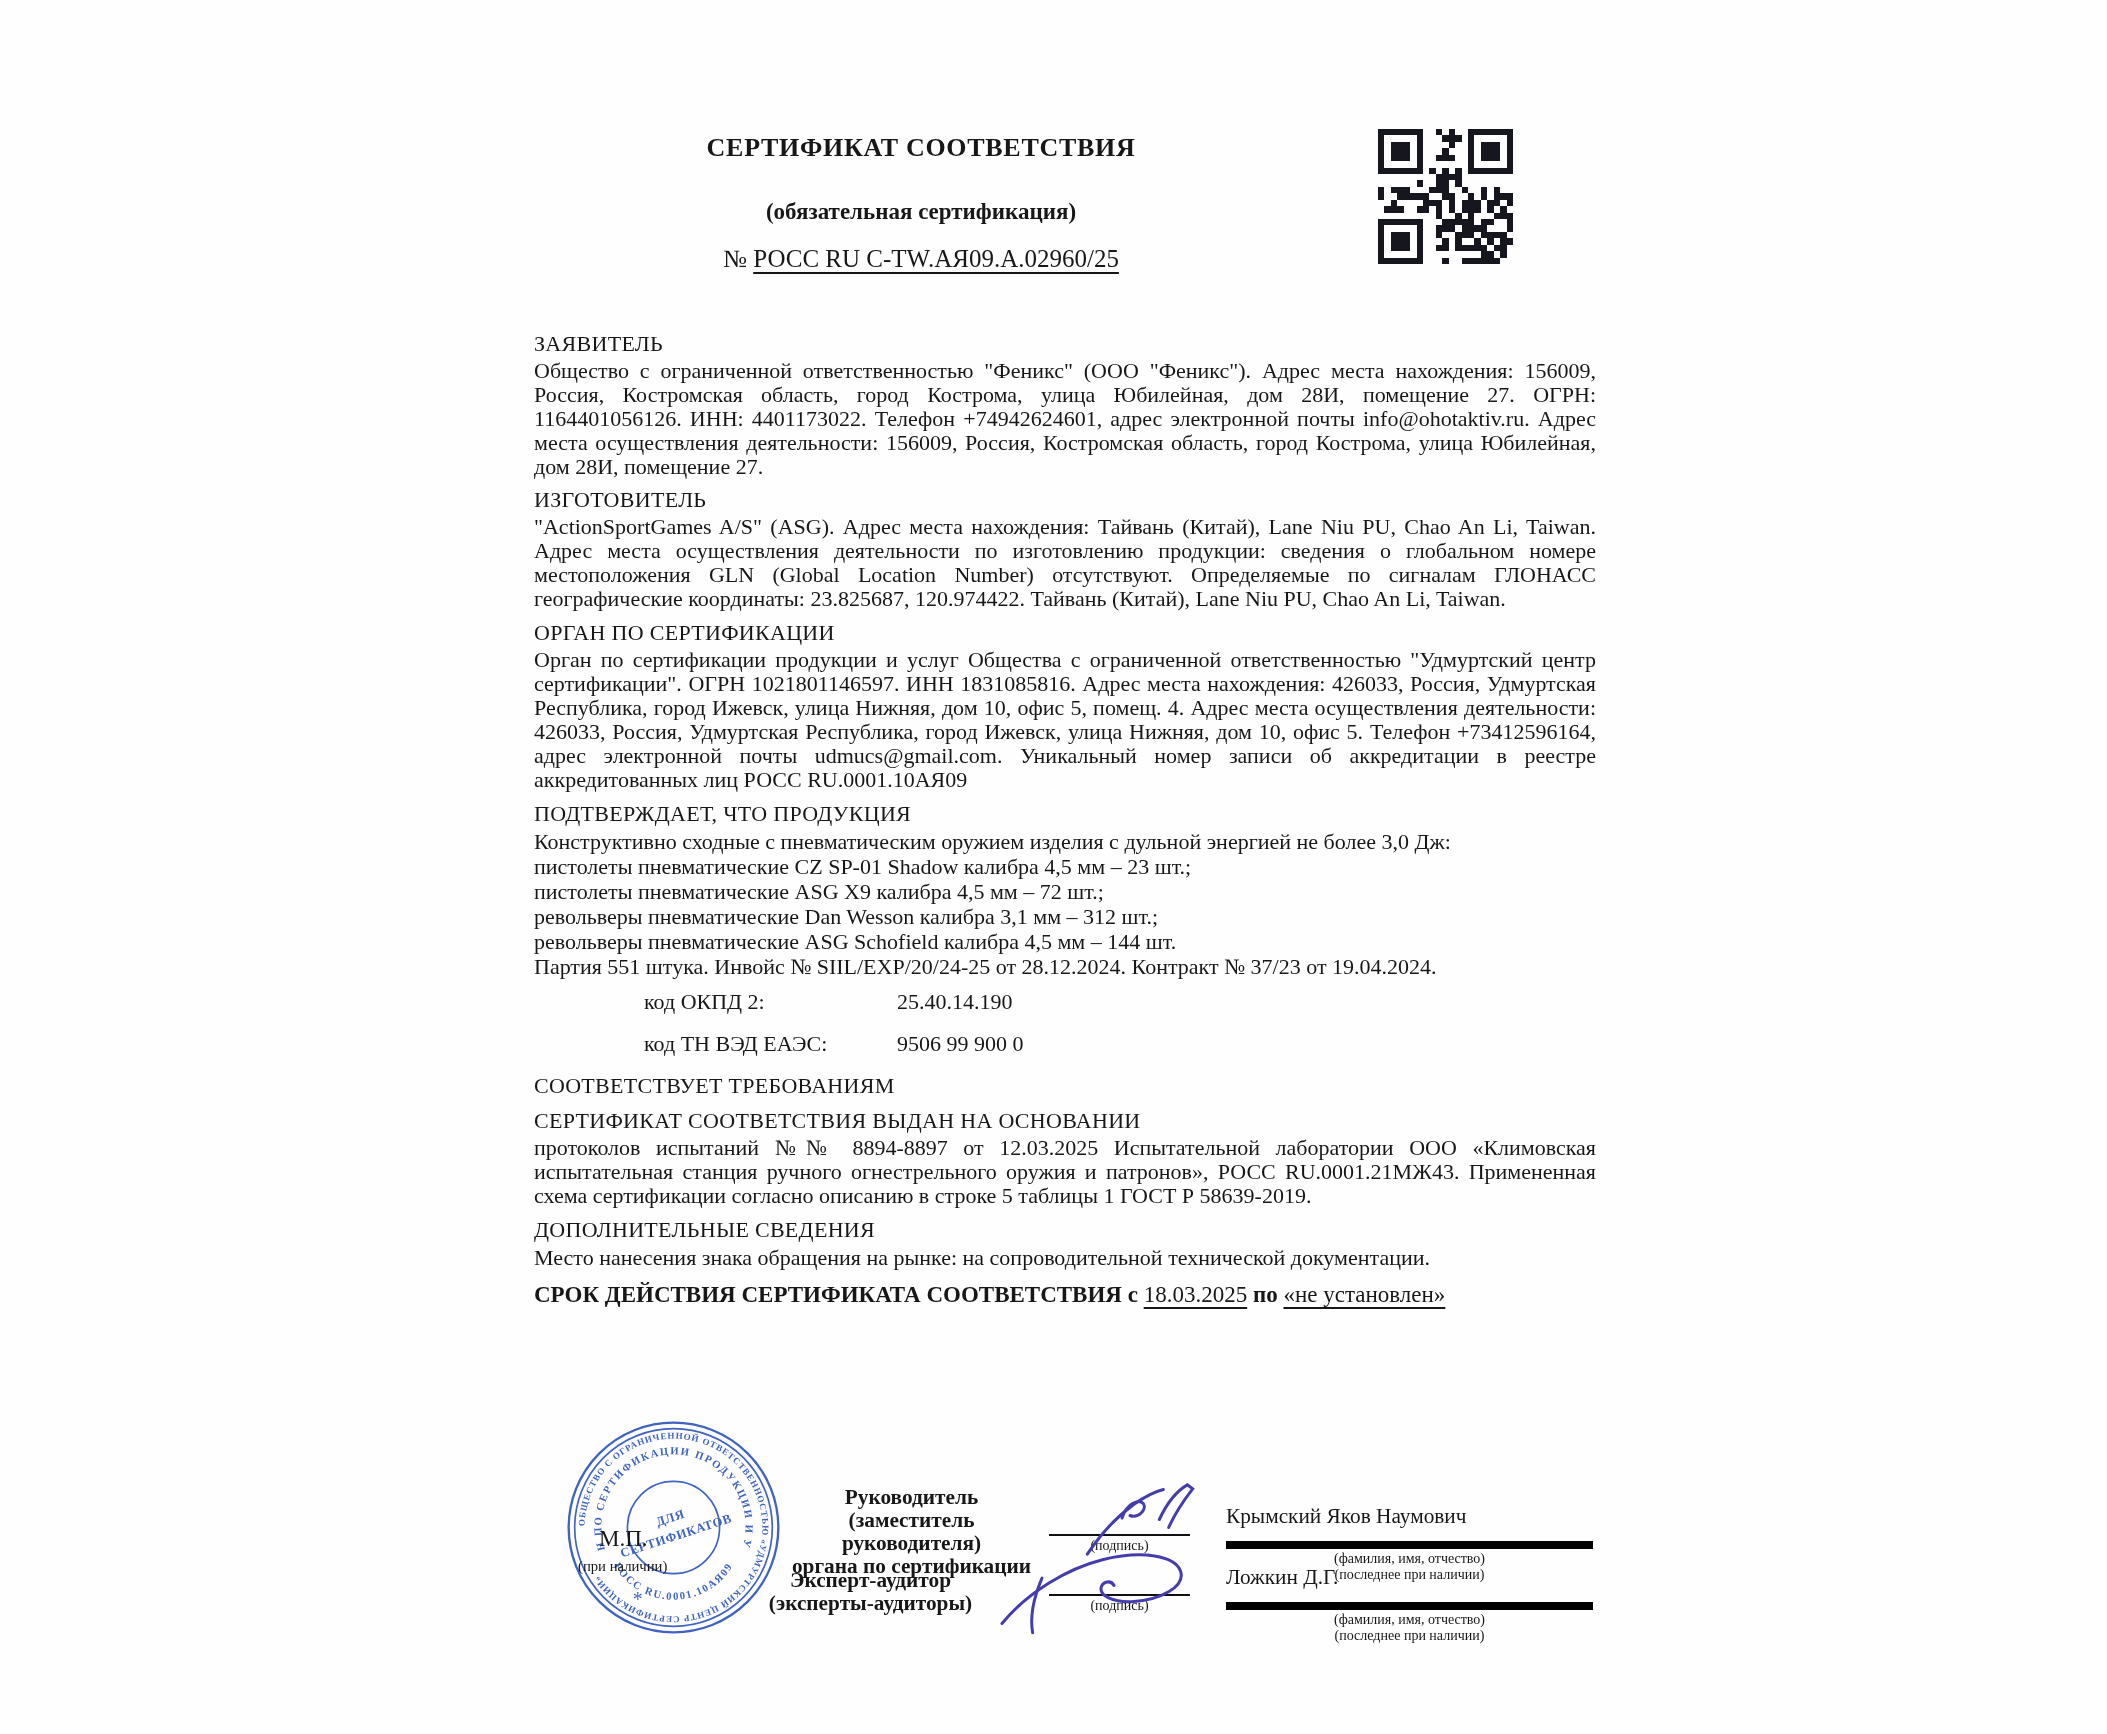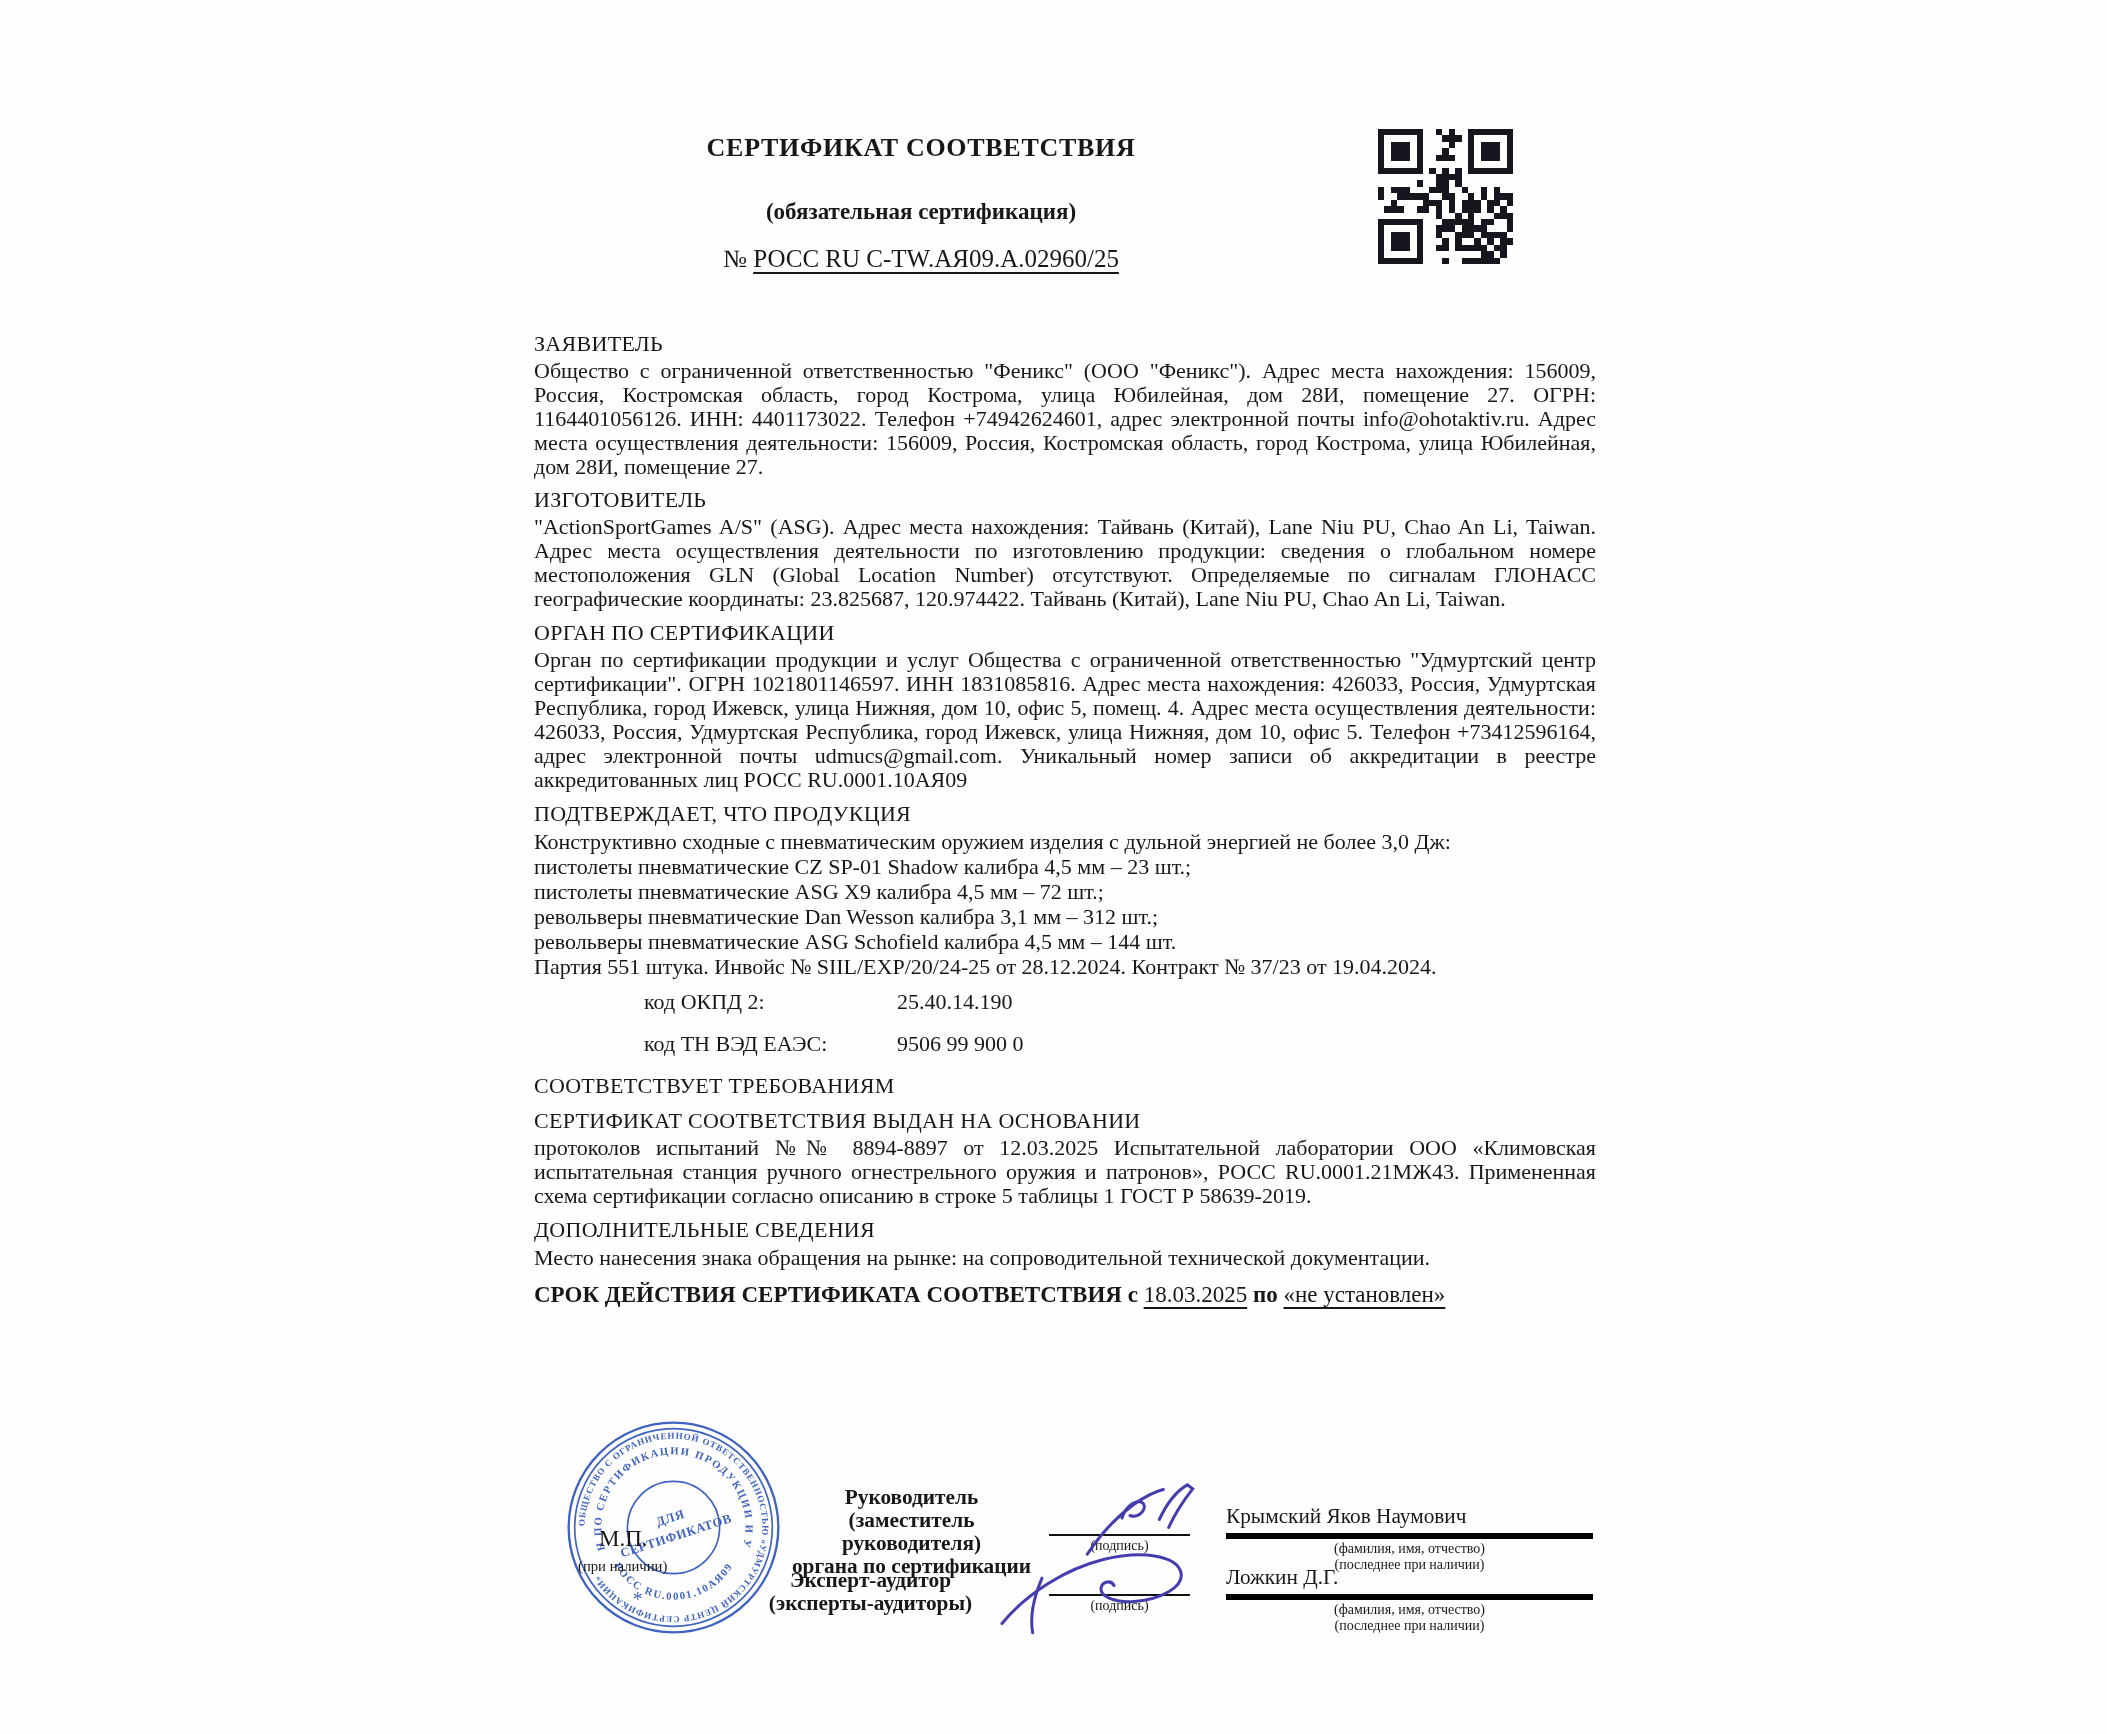--- a/index.html
+++ b/index.html
@@ -56,21 +56,21 @@
             text-align:center; font-size:21.3px; font-weight:bold; line-height:23px; }
 
   .sigline { position:absolute; width:141px; border-top:2px solid #111; text-align:center; }
   .sigline-1 { left:1049px; top:1534px; }
   .sigline-2 { left:1049px; top:1594px; }
   .sig-caption { font-size:14px; margin-top:2px; }
 
   .nameblock { position:absolute; left:1226px; width:367px; }
   .nameblock-1 { top:1504px; }
   .nameblock-2 { top:1565px; }
-  .name-text { font-size:21.3px; padding-bottom:4px; border-bottom:6px solid #000000; }
+  .name-text { font-size:21.3px; padding-bottom:12px; border-bottom:8px solid #000000; }
   .name-captions { text-align:center; font-size:14px; line-height:16px; margin-top:2px; }
 
   .sig-ink { position:absolute; left:974px; top:1434px; width:280px; height:207px; }
 
   .stamp-text  { fill:#2b53b8; }
   .stamp-ringA { font-size:13.5px; letter-spacing:1.3px; font-weight:bold; }
   .stamp-ringB { font-size:16px; letter-spacing:2.5px; font-weight:bold; }
   .stamp-center{ font-size:19px; letter-spacing:1px; font-weight:bold; text-anchor:middle; }
 </style>
 </head>

